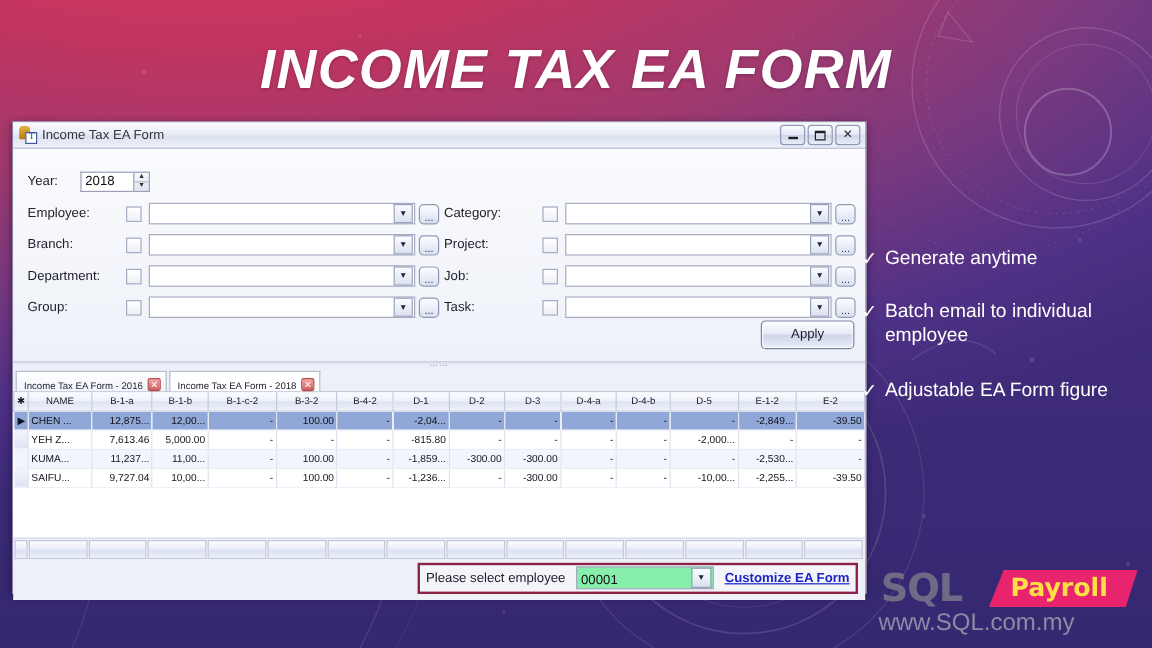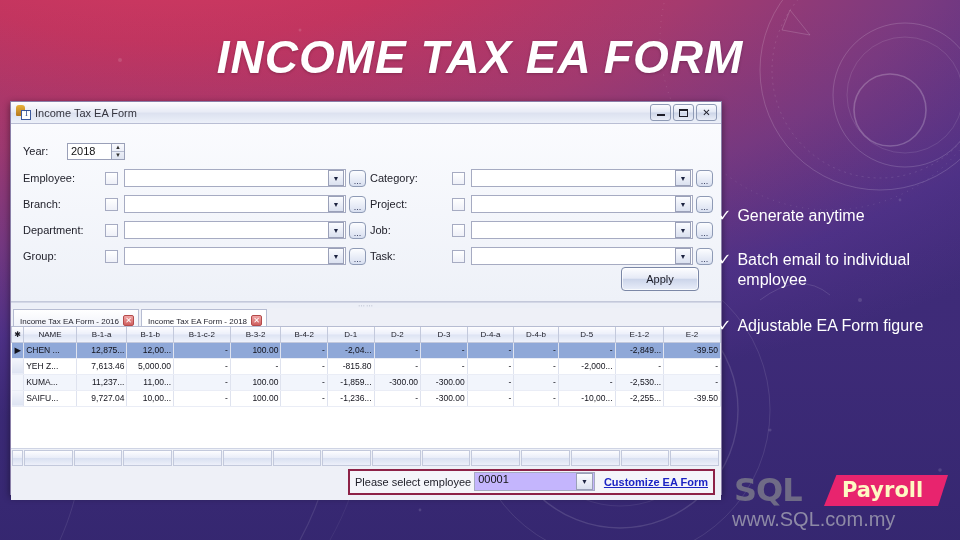--- a/index.html
+++ b/index.html
@@ -94,21 +94,21 @@
     background:linear-gradient(180deg,#fbfcff,#dbe1f0); border:1px solid #9aa0b8;
     display:flex; align-items:center; justify-content:center; font-size:7px; color:#1c2340;
   }
   .ellip {
     width:17px; height:17px; margin-left:3px; flex:none; border:1px solid #8e9ab5; border-radius:4px;
     background:linear-gradient(180deg,#fcfdff,#d8dff0);
     display:flex; align-items:flex-end; justify-content:center; font-size:9px; color:#2b3356; line-height:9px;
   }
   .apply-slot { position:relative; height:22px; margin-bottom:4px; }
   .apply-btn {
-    position:absolute; right:14px; top:-4px; width:78px; height:24px;
+    position:absolute; right:1px; top:-4px; width:78px; height:24px;
     border:1px solid #7b87a6; border-radius:4px;
     background:linear-gradient(180deg,#fdfdff 0%,#e6eaf6 46%,#ccd5ea 52%,#e9eef9 100%);
     font-size:11px; color:#1b1b26; display:flex; align-items:center; justify-content:center;
     box-shadow:inset 0 0 0 1px rgba(255,255,255,0.7);
   }
   .splitter { height:6px; display:flex; align-items:center; justify-content:center; background:#eceff7; border-top:1px solid #d3d7e6;}
   .splitter .dots { font-size:7px; color:#9aa0b4; letter-spacing:1px; line-height:5px;}
 
   
   .tabbar { display:flex; align-items:flex-end; height:19px; background:#eef0f7; padding-left:2px; border-bottom:1px solid #b6bcd2; }
@@ -150,21 +150,21 @@
   }
   .foot-cell.first { flex:0 0 11px; }
 
   
   .bottombar { height:34px; background:#eef0f7; position:relative; }
   .selbox {
     position:absolute; left:337px; top:3px; width:367px; height:26px;
     border:2px solid #8d2247; background:#f4f5fa; display:flex; align-items:center; padding:0 5px;
   }
   .selbox .plabel { font-size:11px; color:#1c1c26; white-space:nowrap; }
-  .emp-combo { width:212px; height:19px; margin-left:3px; background:#c4b5fd; border:1px solid #a6abc2; display:flex; align-items:flex-start; }
+  .emp-combo { width:212px; height:19px; margin-left:9px; background:#86efac; border:1px solid #a6abc2; display:flex; align-items:flex-end; }
   .emp-combo .val { flex:1; font-size:11px; color:#111; padding-left:3px; }
   .emp-combo .arrow { width:17px; height:17px; margin:0 1px; background:linear-gradient(180deg,#fbfcff,#dbe1f0);
     border:1px solid #9aa0b8; display:flex; align-items:center; justify-content:center; font-size:7px; color:#1c2340;}
   .cust-link { font-size:11px; font-weight:bold; color:#1c24c4; text-decoration:underline; margin-left:9px; white-space:nowrap; }
 
   
   .bullets { position:absolute; left:718px; top:206px; width:240px; color:#fff; }
   .bullet { display:flex; align-items:flex-start; margin-bottom:24px; }
   .bullet .tick { font-size:16px; line-height:19px; margin-right:6px; flex:none; font-family:"DejaVu Sans", sans-serif; }
   .bullet .btext { font-size:16px; line-height:20px; }
@@ -177,21 +177,21 @@
   .logo .sql {
     position:absolute; left:6px; top:2px; font-size:32px; font-weight:bold; letter-spacing:-1px;
     color:#6f6b86; font-family:"DejaVu Sans", sans-serif; line-height:32px;
   }
   .logo .banner {
     position:absolute; left:96px; top:3px; width:124px; height:31px;
     background:#e8246e;
     clip-path:polygon(10% 0, 100% 0, 92% 100%, 0% 100%);
   }
   .logo .payroll {
-    position:absolute; left:114px; top:7px; font-size:21px; font-weight:bold; color:#fef9c3;
+    position:absolute; left:114px; top:7px; font-size:21px; font-weight:bold; color:#fde047;
     font-family:"DejaVu Sans", sans-serif; line-height:23px;
   }
   .logo .url {
     position:absolute; left:4px; top:36px; font-size:20px; color:#8e8aa6;
     font-family:Liberation Sans, sans-serif; letter-spacing:0px; white-space:nowrap;
   }
 </style>
 </head>
 <body>
 

